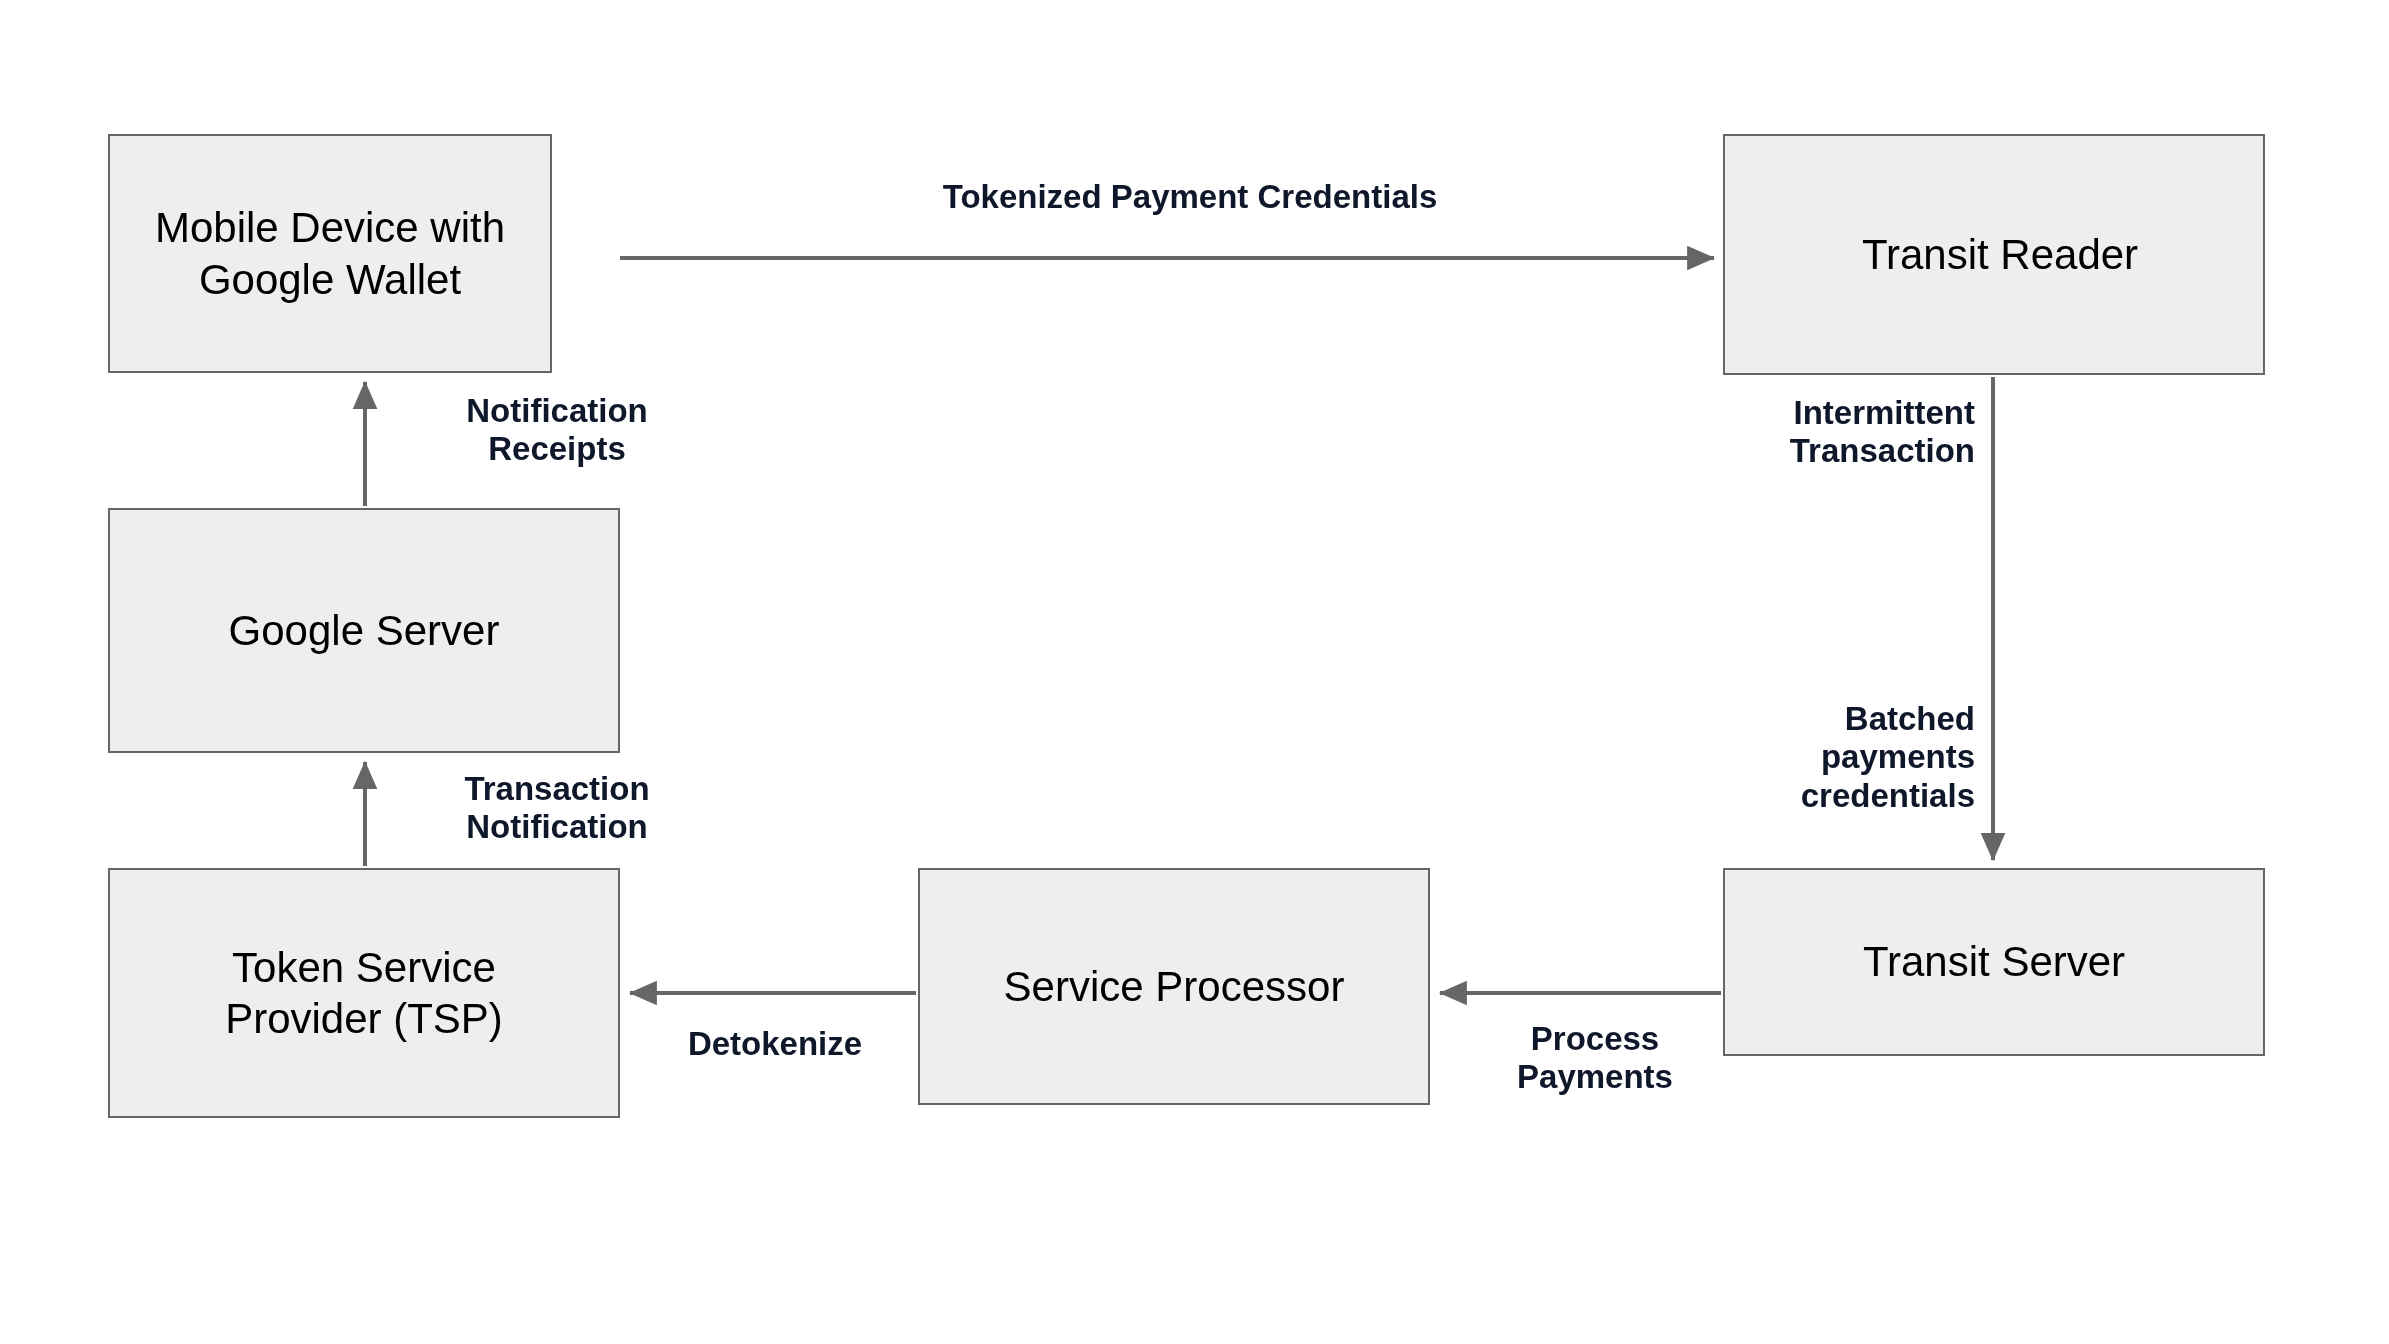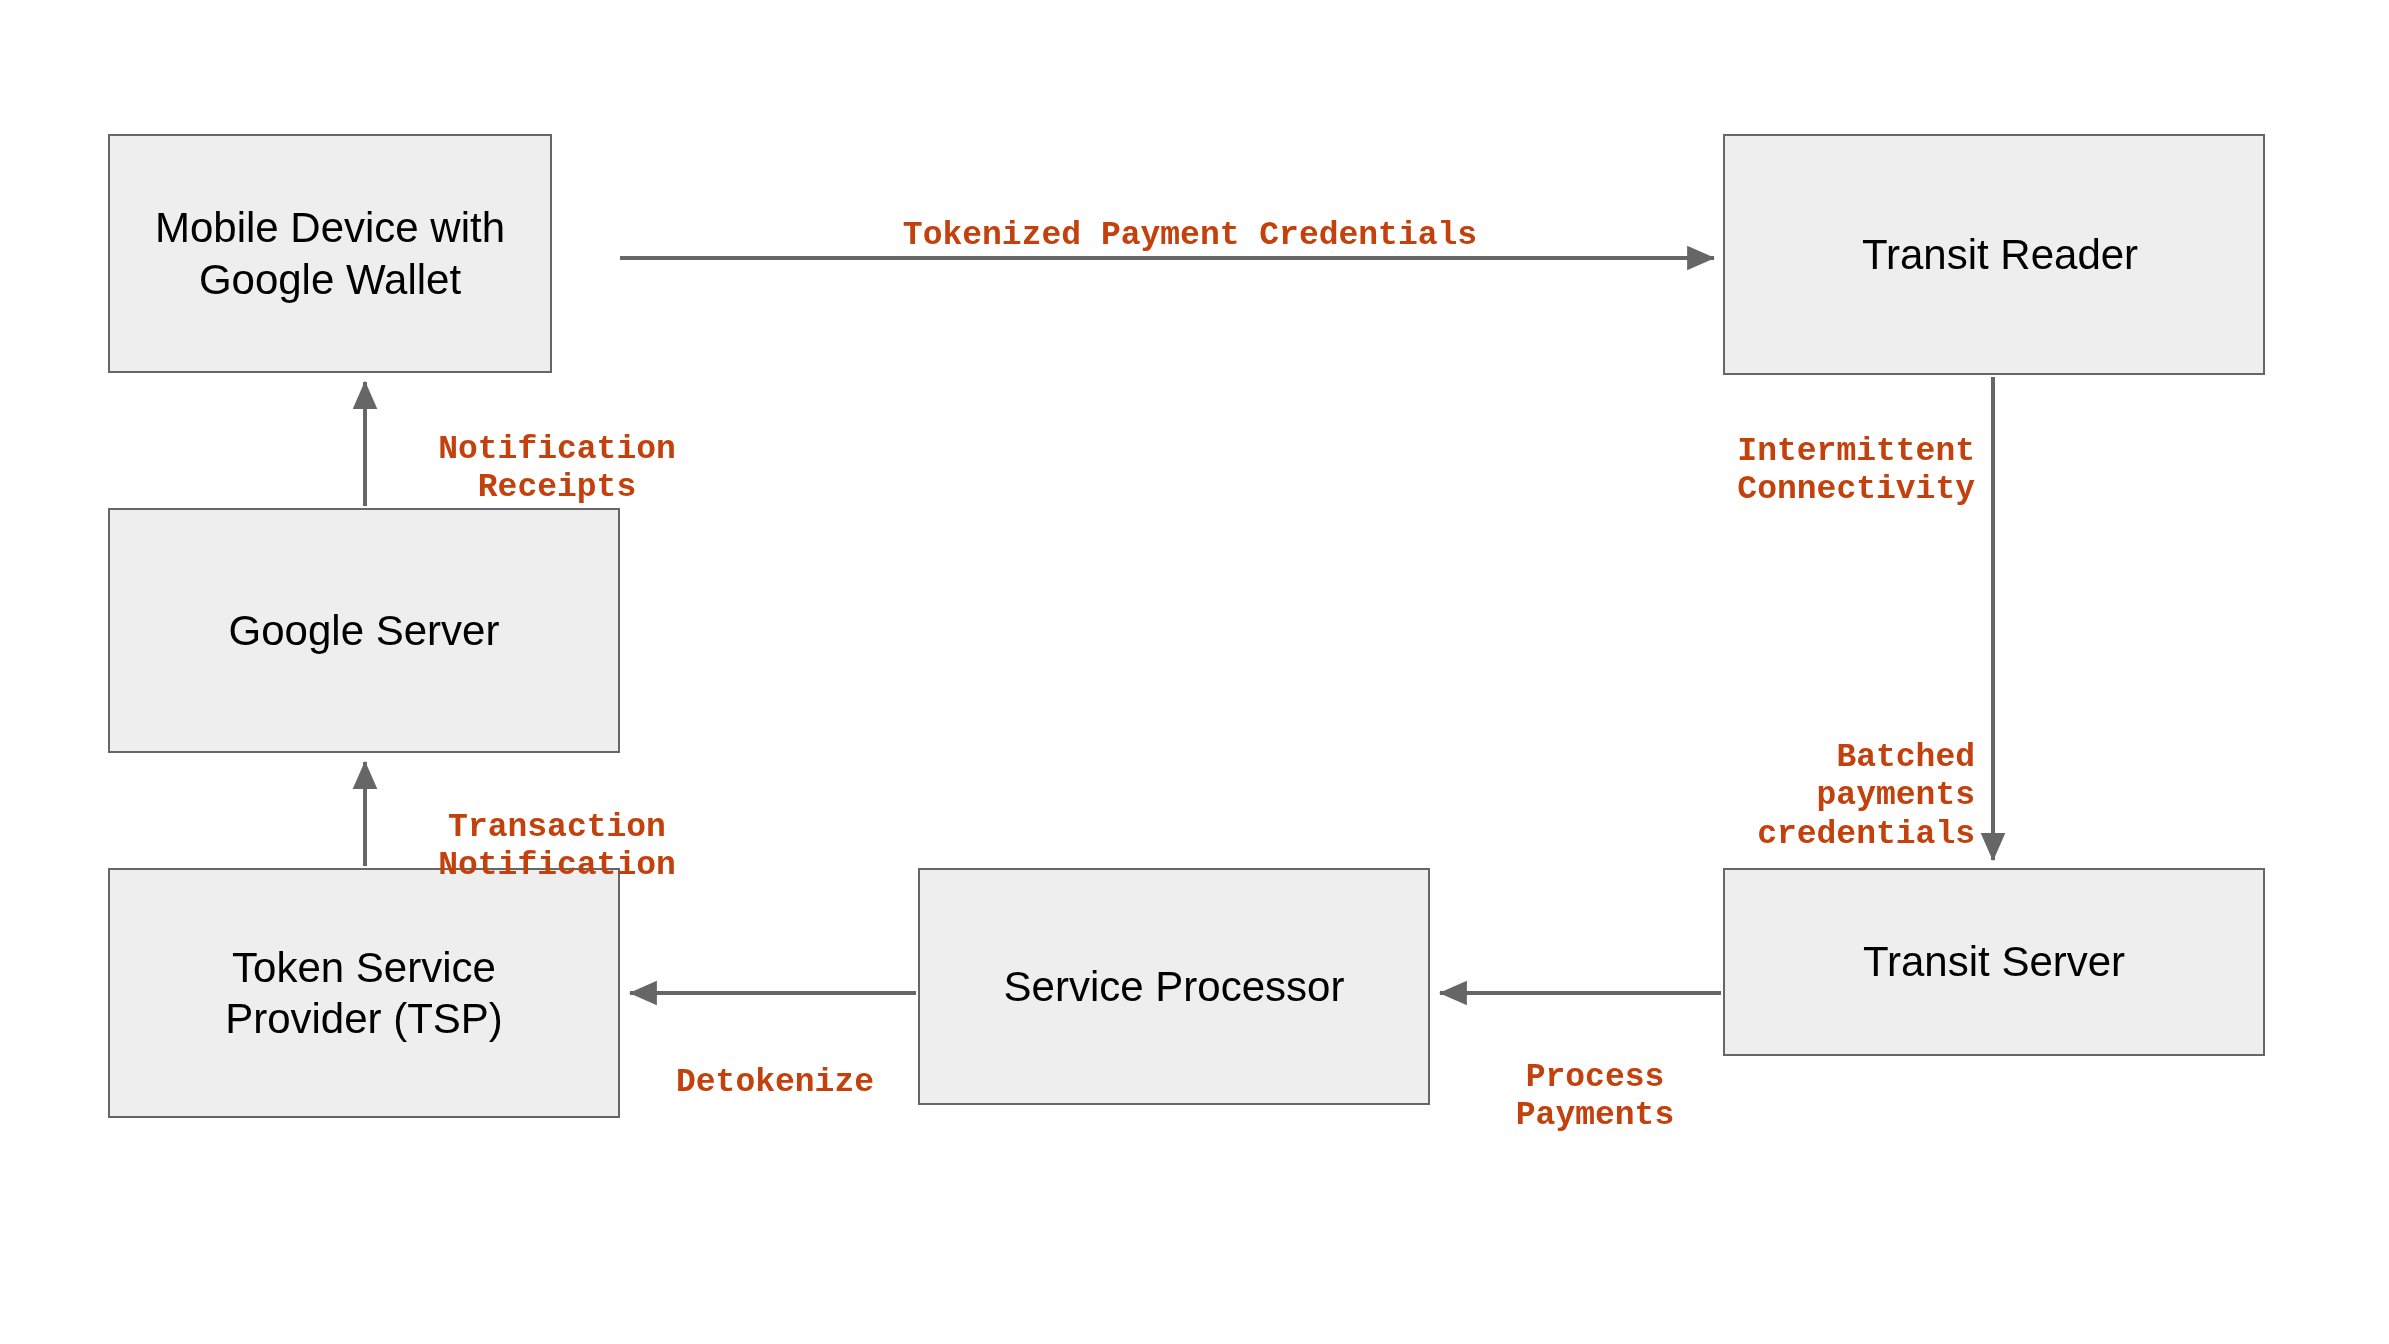--- a/index.html
+++ b/index.html
@@ -41,28 +41,27 @@
     font-family: "Liberation Sans", sans-serif;
     font-size: 42px;
     font-weight: 400;
     line-height: 1.22;
     color: #000000;
     white-space: pre-line;
     padding: 0 12px;
   }
   .edge-label {
     position: absolute;
-    font-family: Liberation Mono, monospace;
+    font-family: Liberation Sans, sans-serif;
     font-size: 33px;
     font-weight: bold;
     line-height: 1.16;
-    color: #c2410c;
+    color: #0f172a;
     white-space: pre-line;
     letter-spacing: 0px;
-    margin-top: 39px;
   }
   .el-center { text-align: center; }
   .el-left   { text-align: center; }
   .el-right  { text-align: right; }
 </style>
 </head>
 <body>
 
 <div id="canvas">
 
@@ -117,21 +116,21 @@
     <span class="node-label">Service Processor</span>
   </div>
 
   <div class="node" style="left:1723px; top:868px; width:542px; height:188px;">
     <span class="node-label">Transit Server</span>
   </div>
 
   <div class="edge-label el-center" style="left:840px; top:178px; width:700px;">Tokenized Payment Credentials</div>
 
   <div class="edge-label el-right" style="left:1660px; top:394px; width:315px;">Intermittent
-Connectivity</div>
+Transaction</div>
 
   <div class="edge-label el-right" style="left:1660px; top:700px; width:315px;">Batched
 payments
 credentials</div>
 
   <div class="edge-label el-center" style="left:1480px; top:1020px; width:230px;">Process
 Payments</div>
 
   <div class="edge-label el-center" style="left:650px; top:1025px; width:250px;">Detokenize</div>
 

